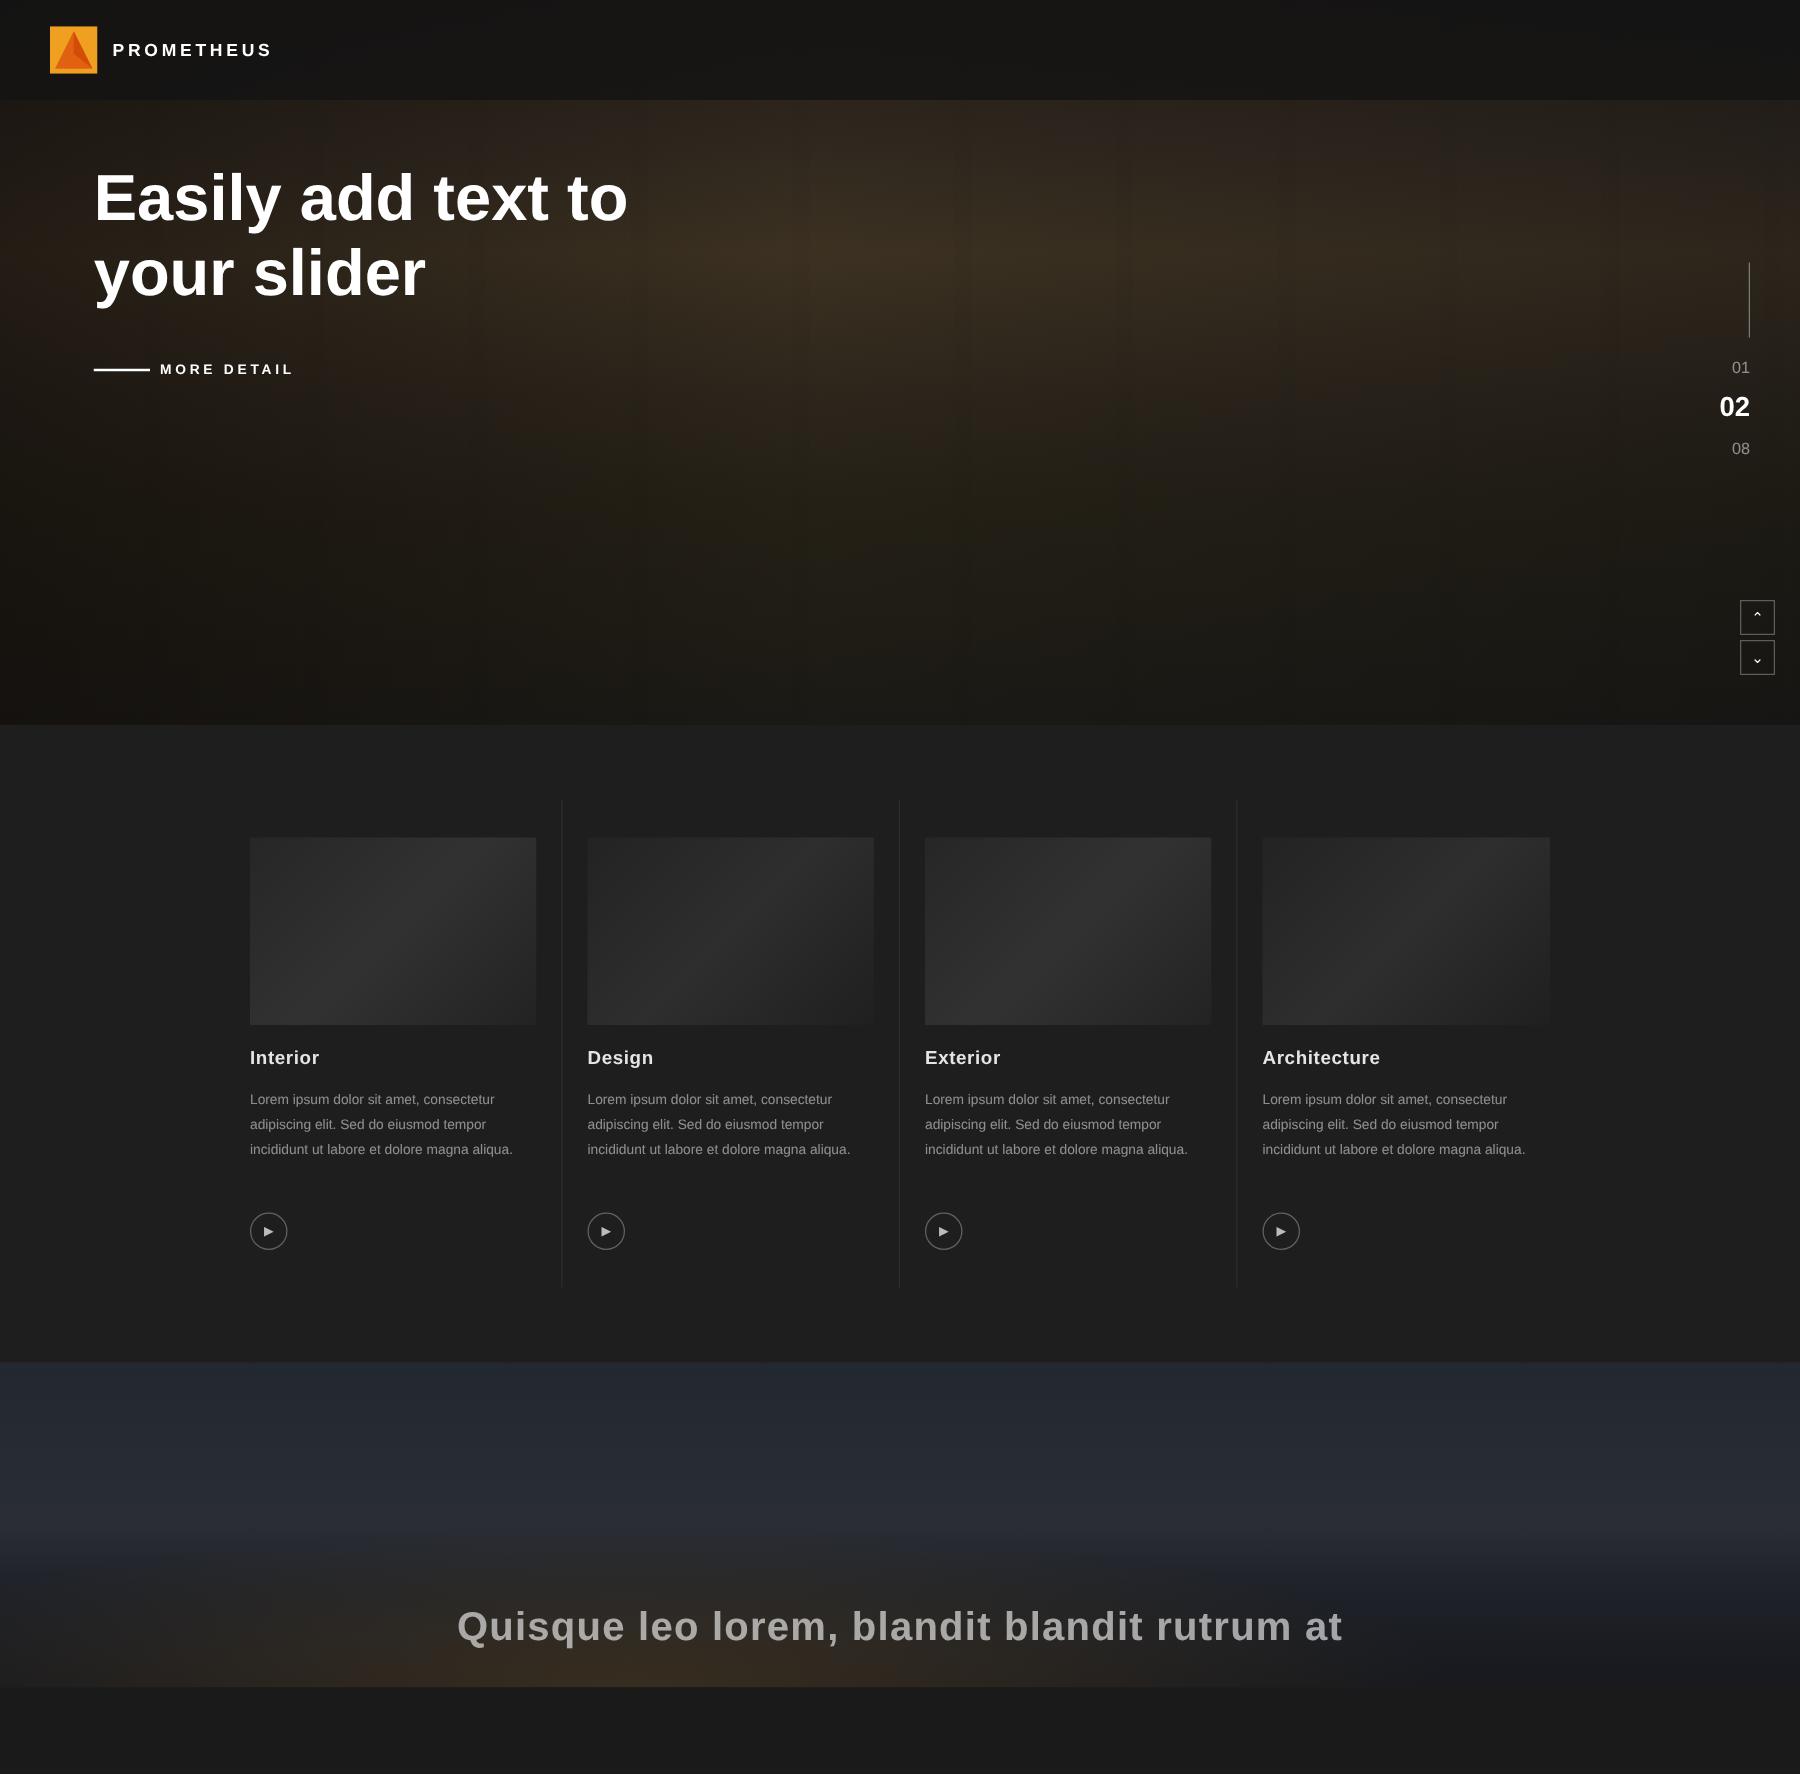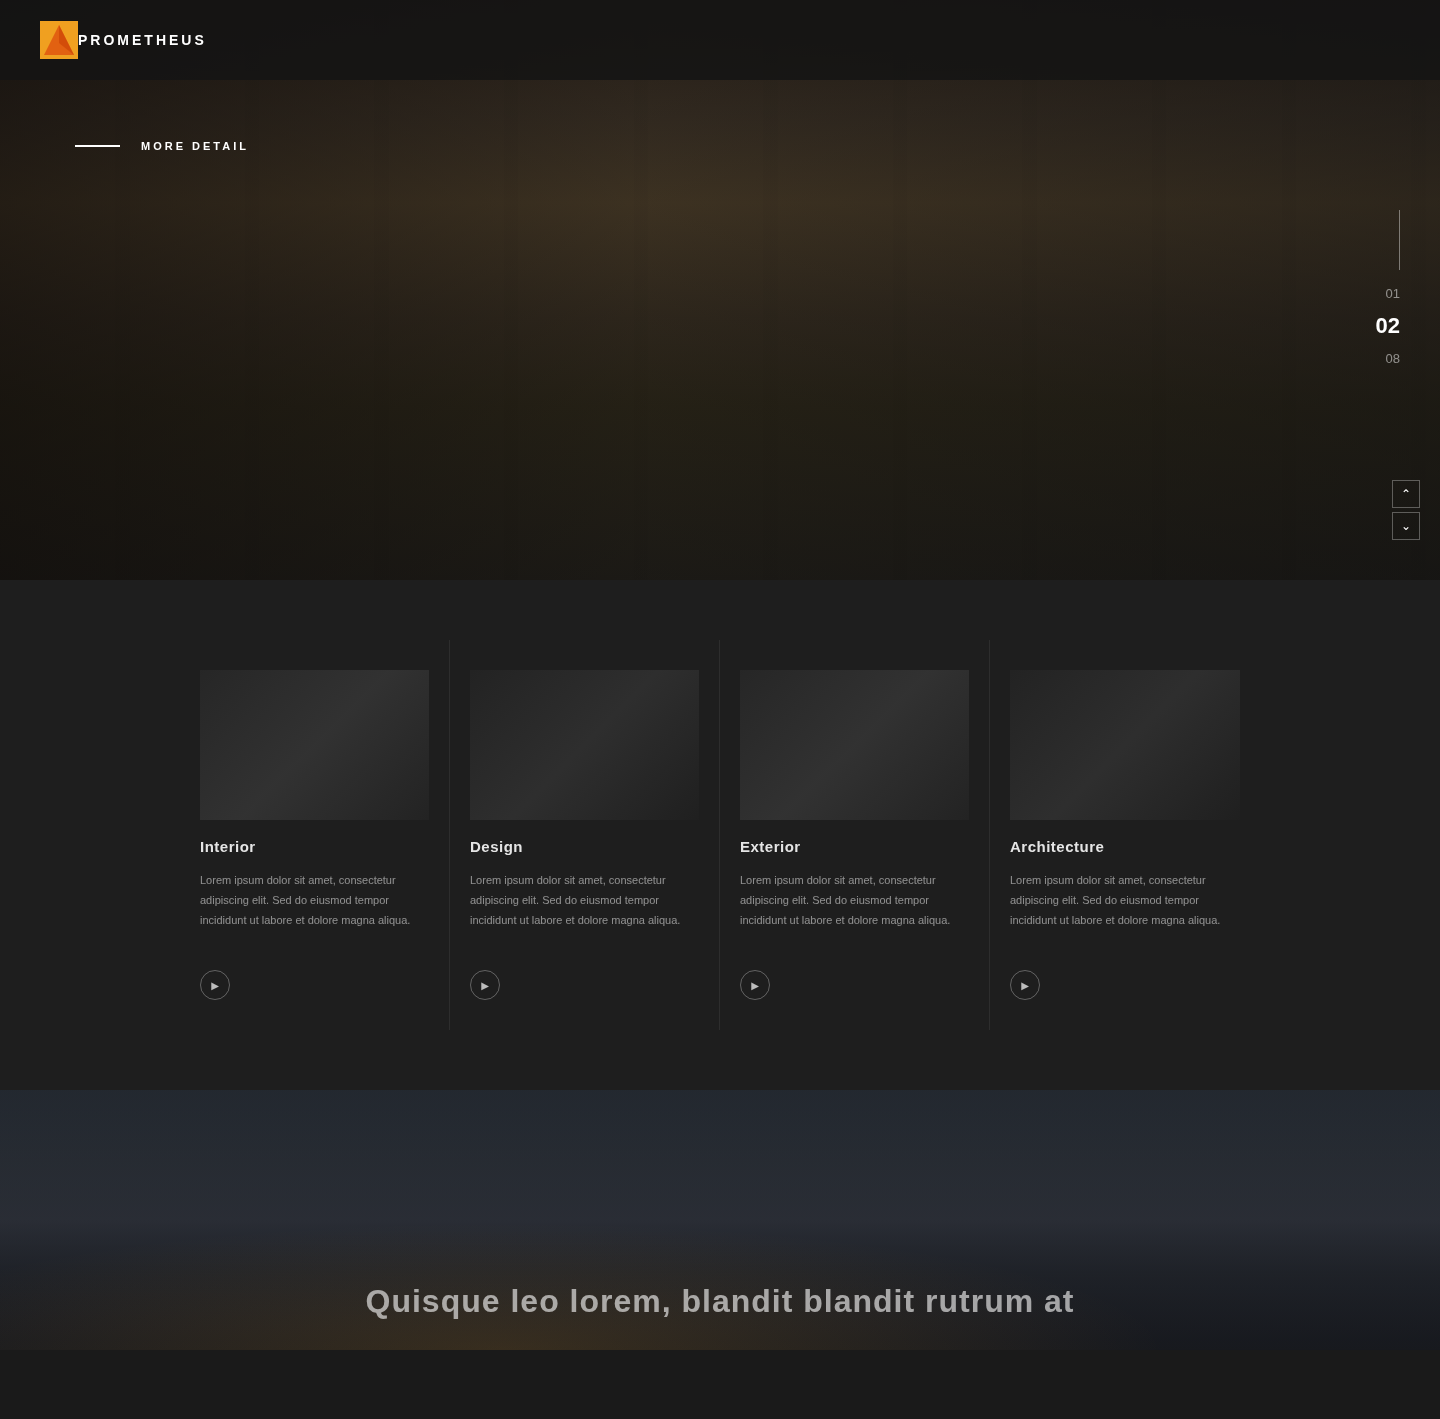--- a/index.html
+++ b/index.html
@@ -13,20 +13,21 @@
       display: flex;
       align-items: center;
       justify-content: space-between;
       padding: 0 40px;
       height: 80px;
       background: rgba(20,20,20,0.85);
     }
     .logo-area {
       display: flex;
       align-items: center;
+      gap: 12px;
     }
     .logo-icon {
       width: 38px;
       height: 38px;
       flex-shrink: 0;
     }
     .logo-text {
       font-size: 14px;
       font-weight: 700;
       letter-spacing: 3px;
@@ -87,21 +88,21 @@
     .hero-heading {
       font-size: 52px;
       font-weight: 700;
       line-height: 1.15;
       color: #fff;
       margin-bottom: 40px;
     }
     .hero-cta {
       display: flex;
       align-items: center;
-      gap: 21px;
+      gap: 8px;
       margin-top: 10px;
     }
     .cta-line {
       width: 45px;
       height: 2px;
       background: #fff;
     }
     .cta-text {
       font-size: 11px;
       font-weight: 700;
@@ -270,20 +271,21 @@
   <div class="hero-photo"></div>
 
   <div style="position:absolute;inset:0;z-index:1;background:
     linear-gradient(to right, rgba(15,12,10,0.65) 0%, rgba(20,18,14,0.25) 45%, rgba(15,15,15,0.5) 100%),
     repeating-linear-gradient(90deg, transparent 0%, transparent 8%, rgba(0,0,0,0.03) 8%, rgba(0,0,0,0.03) 9%),
     linear-gradient(180deg, #2a2018 0%, #3a3025 20%, #4a3c28 35%, #352c20 55%, #2a2518 70%, #1e1c18 100%);
     "></div>
 
   <div class="hero-content">
     <div class="hero-left">
+      <h1 class="hero-heading">Easily add text to your slider</h1>
       <div class="hero-cta">
         <div class="cta-line"></div>
         <span class="cta-text">MORE DETAIL</span>
       </div>
     </div>
   </div>
 
   <div class="slide-indicators">
     <div class="slide-line"></div>
     <div class="slide-num">01</div>

